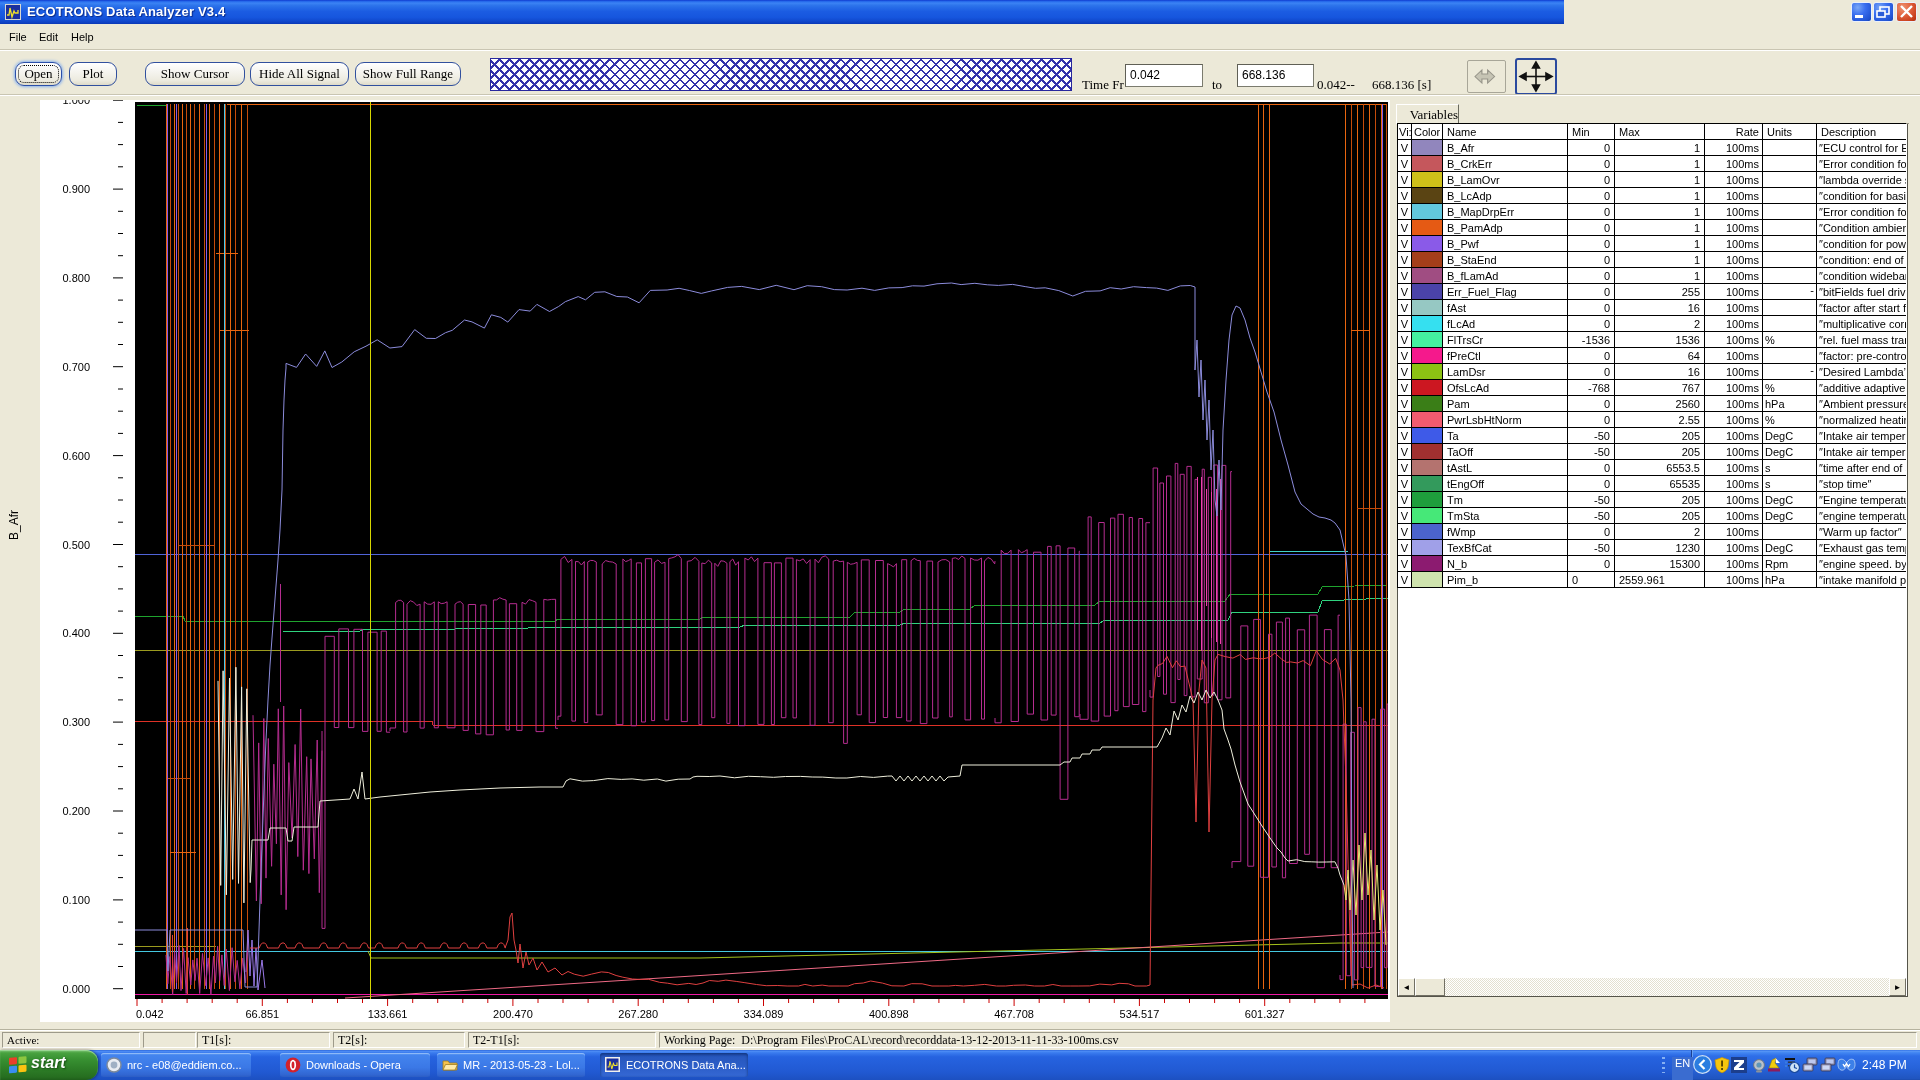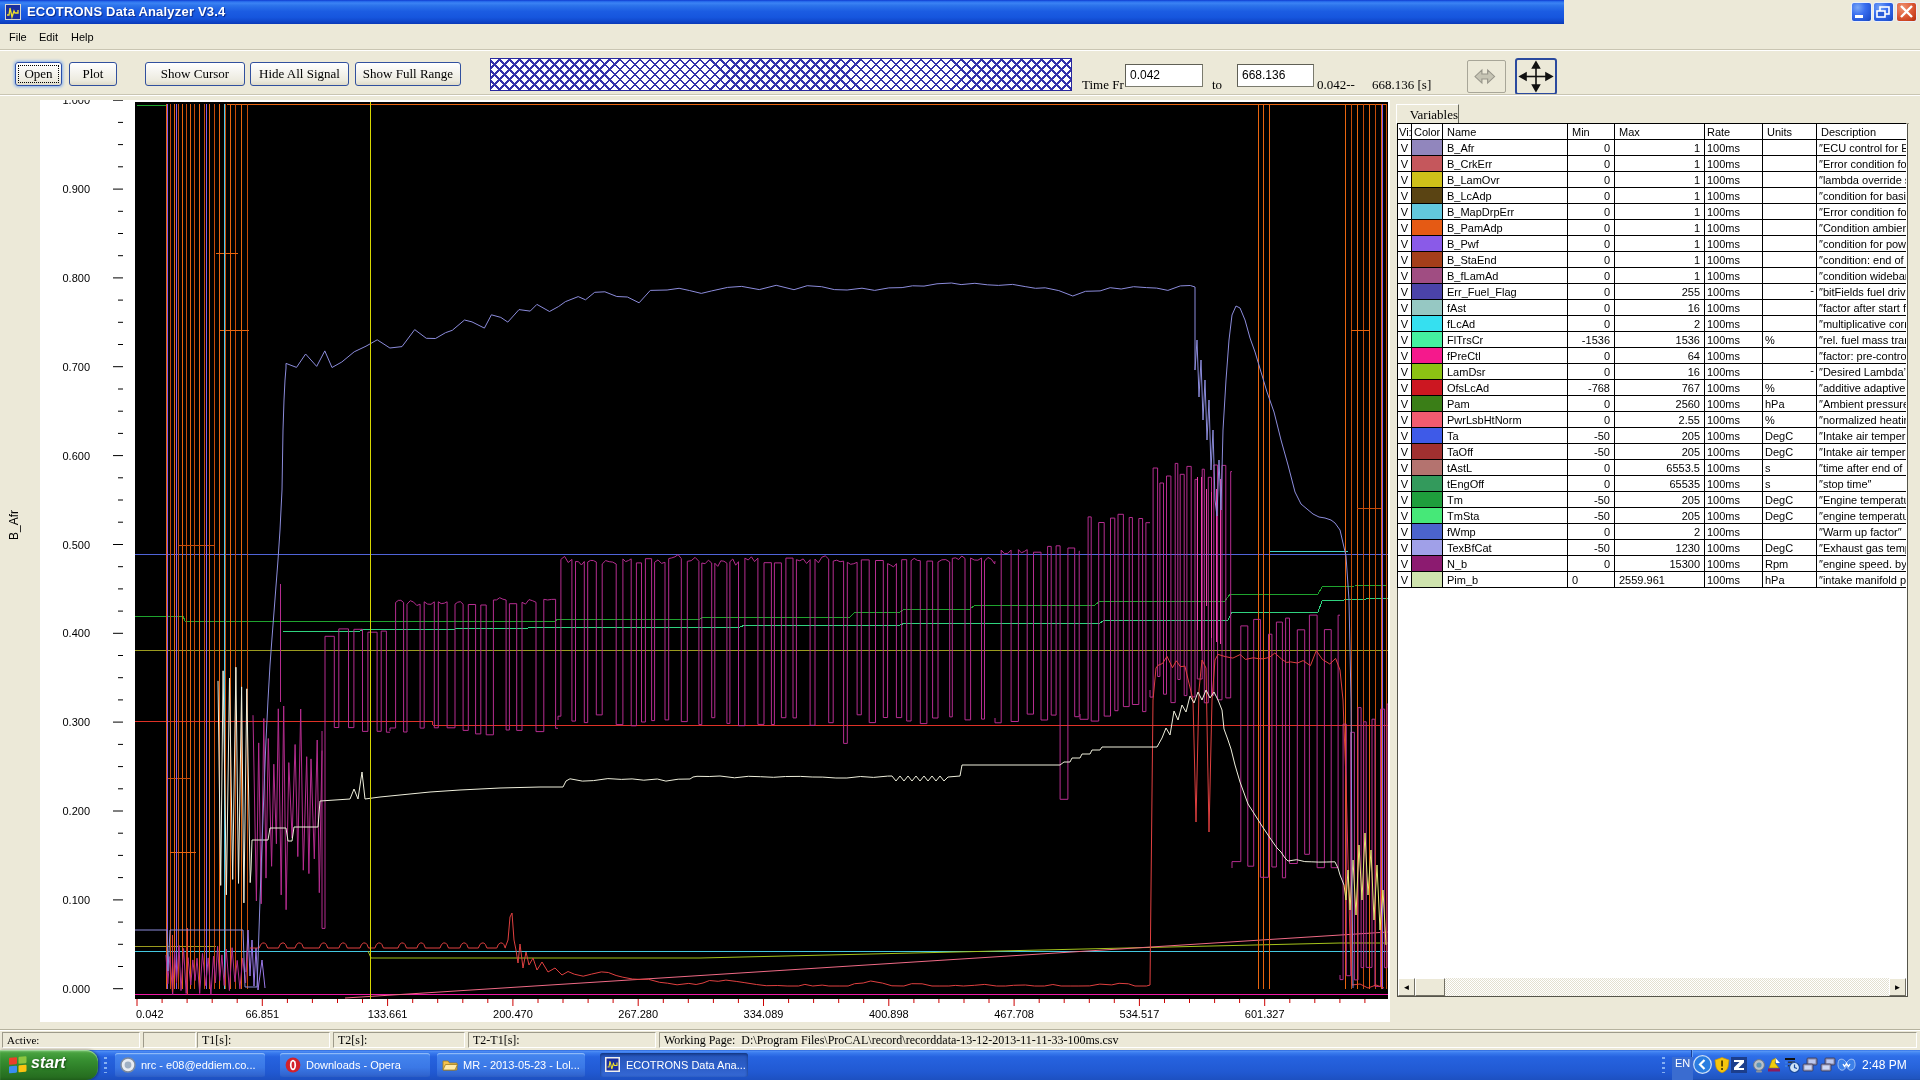--- a/index.html
+++ b/index.html
@@ -11,21 +11,21 @@
  text-shadow:1px 1px 1px #0a2a8a;letter-spacing:.2px}
 .winbtn{position:absolute;top:2px;width:21px;height:20px;border:1px solid #eaf0fb;border-radius:3px;}
 .bmin,.bmax{background:radial-gradient(circle at 30% 25%,#7ba8f5 0%,#3a6ff0 40%,#1e50cf 85%,#16409f 100%);}
 .bclose{background:radial-gradient(circle at 30% 25%,#ee9371 0%,#e0603c 45%,#c33a17 85%,#a52d0d 100%);}
 
 #menubar{left:0;top:24px;width:1920px;height:26px;background:#ece9d8;font-size:11px;color:#000}
 #menubar span{position:absolute;top:7px}
 .mline{left:0;width:1920px;height:0;border-top:1px solid #c9c5b2;border-bottom:1px solid #fff}
 
 #toolbar{left:0;top:51px;width:1920px;height:44px;background:#ece9d8}
-.tbtn{position:absolute;top:11px;height:24px;border:1px solid #31509e;border-radius:3px;
+.tbtn{position:absolute;top:11px;height:24px;border:1px solid #31509e;border-radius:9px;
  background:linear-gradient(180deg,#ffffff 0%,#f5f4ef 40%,#eceade 80%,#dedbc9 100%);
  font-family:"Liberation Serif",serif;font-size:13px;color:#000;text-align:center;line-height:22px}
 #hatch{left:490px;top:7px;width:582px;height:33px;border:1px solid #28289e;background:
  repeating-linear-gradient(45deg,rgba(0,0,0,0) 0px,rgba(0,0,0,0) 5.3px,#3232aa 5.3px,#3232aa 7.1px),
  repeating-linear-gradient(135deg,#fff 0px,#fff 5.3px,#3232aa 5.3px,#3232aa 7.1px)}
 .tfield{position:absolute;top:13px;height:23px;background:#fff;border:1px solid #7b7b6e;
  border-top-color:#5f5f55;border-left-color:#5f5f55;font-size:12px;line-height:21px;padding-left:4px;color:#000}
 .tlabel{position:absolute;font-family:"Liberation Serif",serif;font-size:13px;color:#000;top:26px}
 
 #graph{left:0px;top:96px;width:1395px;height:933px}
@@ -40,21 +40,21 @@
  border:1px solid #55544a;border-top:none}
 #vpanel .tline{position:absolute;left:62px;top:0;width:449px;border-top:1px solid #9a9786}
 #vtablewrap{left:1397px;top:123px;width:509px;height:471px;overflow:hidden}
 table.vt{border-collapse:collapse;table-layout:fixed;width:640px;font-size:11px;color:#000;background:#fff}
 table.vt td,table.vt th{border:1px solid #000;padding:0 2px;height:15px;overflow:hidden;
  white-space:nowrap;font-weight:normal;text-align:left}
 table.vt tr{height:16px}
 table.vt .vc{text-align:center;padding:0}
 table.vt .mn,table.vt .mx{text-align:right;padding-right:4px}
 table.vt .lt{text-align:left;padding-left:4px}
-table.vt .rt{text-align:left;padding-right:3px}
+table.vt .rt{text-align:right;padding-right:3px}
 table.vt .nm{padding-left:4px}
 table.vt .un{position:relative}
 .dsh{position:absolute;right:2px;top:0}
 
 #hsb{left:1398px;top:978px;width:508px;height:18px;background:
  repeating-conic-gradient(#fff 0% 25%,#e3e0d0 0% 50%) 0 0/2px 2px}
 .sbbtn{position:absolute;top:0;width:17px;height:18px;background:#ece9d8;
  border:1px solid #fff;border-right-color:#716f63;border-bottom-color:#716f63;
  font-size:8px;text-align:center;line-height:17px;color:#000}
 #sbthumb{position:absolute;left:17px;top:0;width:30px;height:18px;background:#ece9d8;
@@ -719,21 +719,21 @@
     <rect x="1" y="3" width="8" height="7" rx="1" fill="#e8402a"></rect>
     <rect x="10.5" y="3" width="8" height="7" rx="1" fill="#8cc63f"></rect>
     <rect x="1" y="11.5" width="8" height="7" rx="1" fill="#3a8ef0"></rect>
     <rect x="10.5" y="11.5" width="8" height="7" rx="1" fill="#fbc311"></rect>
    </g>
       </svg>
   <span class="stxt">start</span>
  </div>
  <div class="abs" style="left:104px;top:7px;width:3px;height:16px;
    background:repeating-linear-gradient(180deg,#9ec4f8 0 2px,transparent 2px 5px);opacity:.8"></div>
- <div class="taskbtn" style="left:115px;width:150px">
+ <div class="taskbtn" style="left:101px;width:150px">
   <svg class="ic" viewBox="0 0 16 16">
         <circle cx="8" cy="8" r="7" fill="#e8ecf2"></circle>
    <circle cx="8" cy="8" r="7" fill="none" stroke="#7d8a9c" stroke-width="1.5"></circle>
    <circle cx="8" cy="8" r="3.4" fill="#9fb0c4"></circle>
       </svg>
   <span class="tx">nrc - e08@eddiem.co...</span>
     </div>
  <div class="taskbtn" style="left:280px;width:150px">
   <svg class="ic" viewBox="0 0 16 16">
         <circle cx="8" cy="8" r="7.4" fill="#d2222c"></circle>

